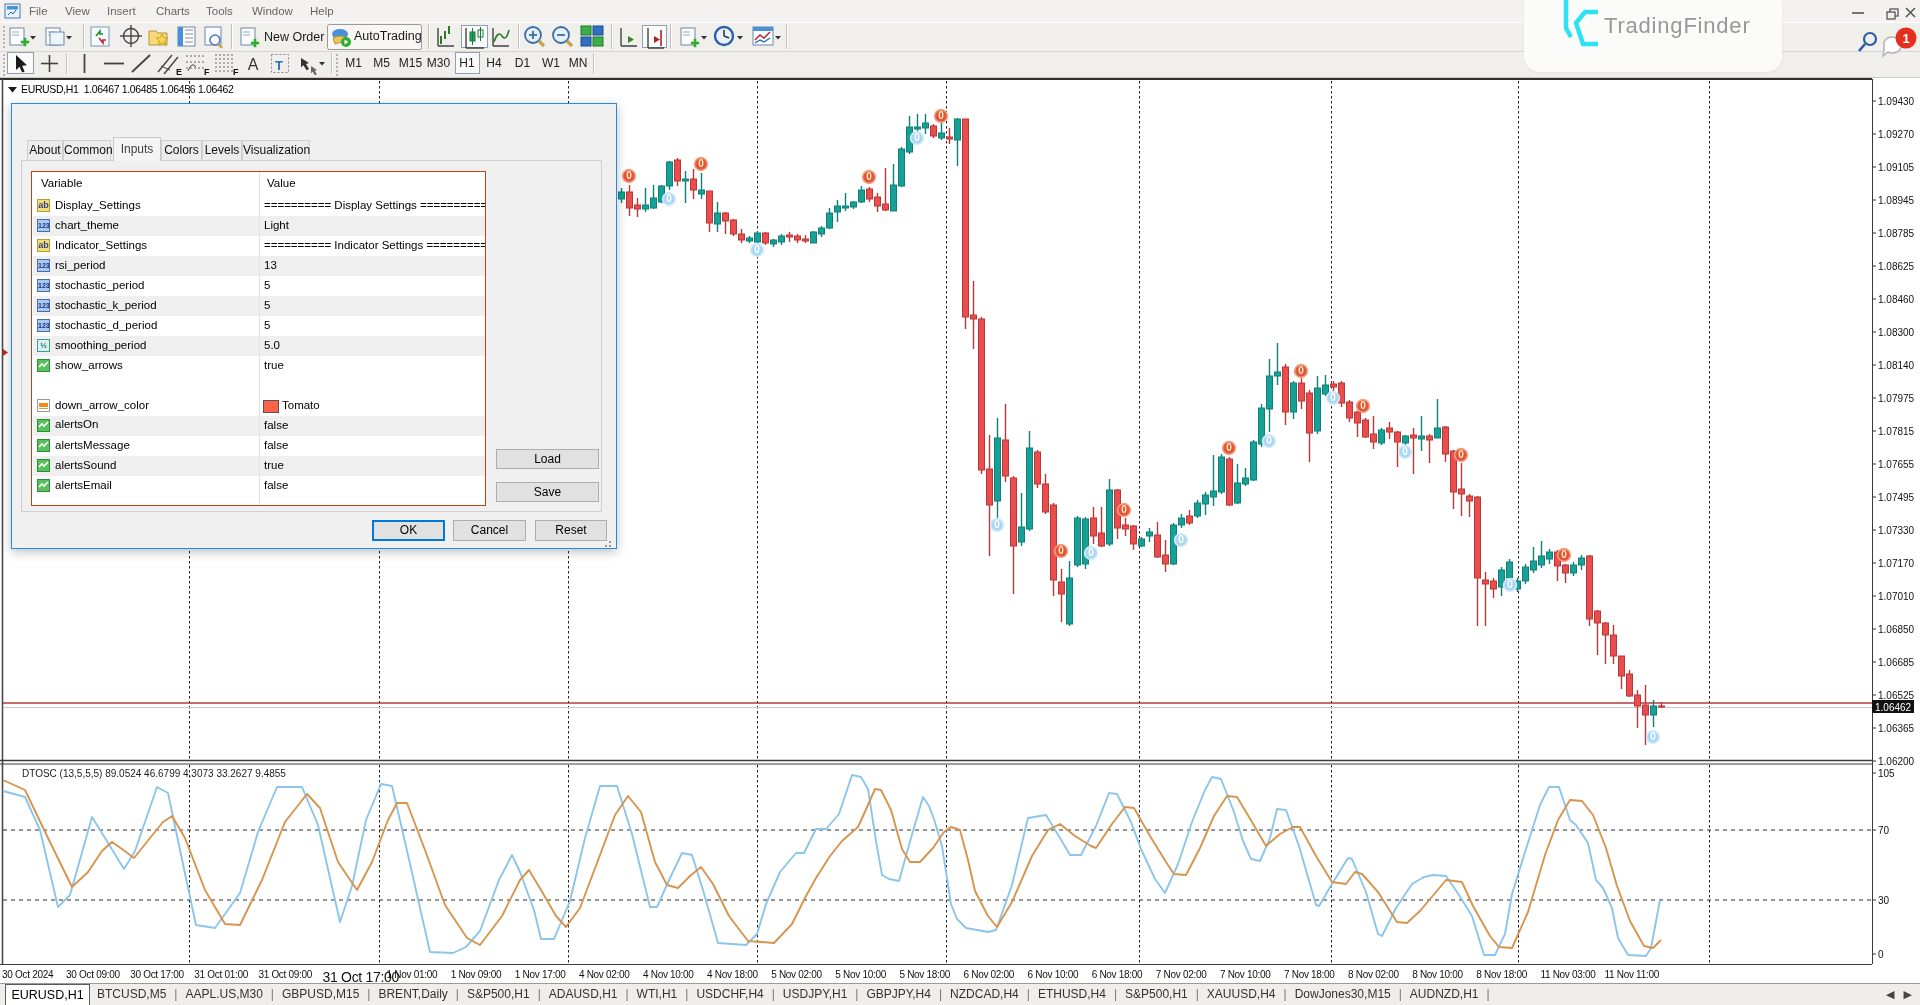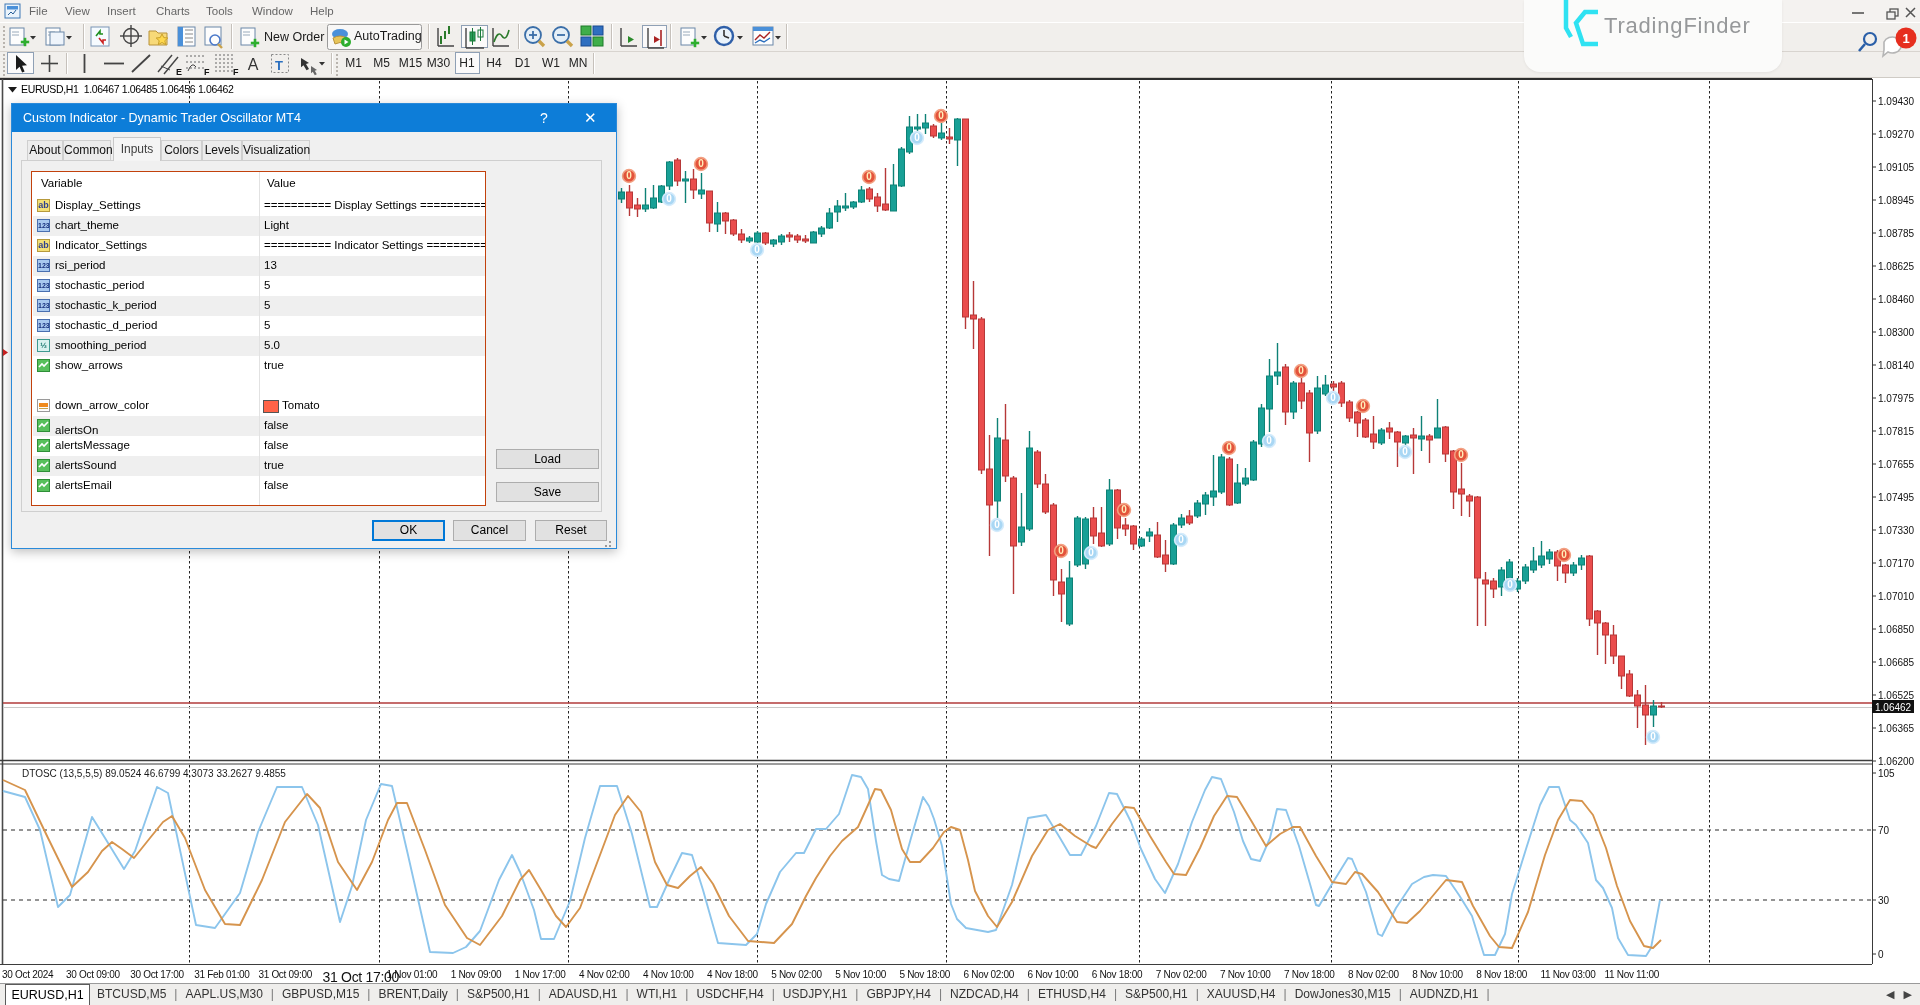--- a/index.html
+++ b/index.html
@@ -584,21 +584,21 @@
     <line x1="946.5" y1="966" x2="946.5" y2="971" stroke="#333" stroke-width="1"></line>
     <line x1="1139.5" y1="966" x2="1139.5" y2="971" stroke="#333" stroke-width="1"></line>
     <line x1="1331.5" y1="966" x2="1331.5" y2="971" stroke="#333" stroke-width="1"></line>
     <line x1="1518.5" y1="966" x2="1518.5" y2="971" stroke="#333" stroke-width="1"></line>
     <line x1="1709.5" y1="966" x2="1709.5" y2="971" stroke="#333" stroke-width="1"></line>
   </svg>
 <div style="position:absolute;left:0;top:966px;width:1920px;height:17px;background:#ffffff">
     <span style="position:absolute;left:2.0px;top:3px;font-size:10px;letter-spacing:-0.3px;color:#111;white-space:nowrap">30 Oct 2024</span>
     <span style="position:absolute;left:66.1px;top:3px;font-size:10px;letter-spacing:-0.3px;color:#111;white-space:nowrap">30 Oct 09:00</span>
     <span style="position:absolute;left:130.2px;top:3px;font-size:10px;letter-spacing:-0.3px;color:#111;white-space:nowrap">30 Oct 17:00</span>
-    <span style="position:absolute;left:194.29999999999998px;top:3px;font-size:10px;letter-spacing:-0.3px;color:#111;white-space:nowrap">31 Feb 01:00</span>
+    <span style="position:absolute;left:194.29999999999998px;top:3px;font-size:10px;letter-spacing:-0.3px;color:#111;white-space:nowrap">31 Oct 01:00</span>
     <span style="position:absolute;left:258.4px;top:3px;font-size:10px;letter-spacing:-0.3px;color:#111;white-space:nowrap">31 Oct 09:00</span>
     <span style="position:absolute;left:322.5px;top:3px;font-size:14px;letter-spacing:-0.3px;color:#111;white-space:nowrap">31 Oct 17:00</span>
     <span style="position:absolute;left:386.59999999999997px;top:3px;font-size:10px;letter-spacing:-0.3px;color:#111;white-space:nowrap">1 Nov 01:00</span>
     <span style="position:absolute;left:450.69999999999993px;top:3px;font-size:10px;letter-spacing:-0.3px;color:#111;white-space:nowrap">1 Nov 09:00</span>
     <span style="position:absolute;left:514.8px;top:3px;font-size:10px;letter-spacing:-0.3px;color:#111;white-space:nowrap">1 Nov 17:00</span>
     <span style="position:absolute;left:578.9px;top:3px;font-size:10px;letter-spacing:-0.3px;color:#111;white-space:nowrap">4 Nov 02:00</span>
     <span style="position:absolute;left:643.0px;top:3px;font-size:10px;letter-spacing:-0.3px;color:#111;white-space:nowrap">4 Nov 10:00</span>
     <span style="position:absolute;left:707.0999999999999px;top:3px;font-size:10px;letter-spacing:-0.3px;color:#111;white-space:nowrap">4 Nov 18:00</span>
     <span style="position:absolute;left:771.1999999999999px;top:3px;font-size:10px;letter-spacing:-0.3px;color:#111;white-space:nowrap">5 Nov 02:00</span>
     <span style="position:absolute;left:835.3px;top:3px;font-size:10px;letter-spacing:-0.3px;color:#111;white-space:nowrap">5 Nov 10:00</span>
@@ -616,25 +616,20 @@
     <span style="position:absolute;left:1604.4999999999998px;top:3px;font-size:10px;letter-spacing:-0.3px;color:#111;white-space:nowrap">11 Nov 11:00</span>
   </div>
 <div style="position:absolute;left:0;top:983px;width:1920px;height:22px;background:#efeeec;border-top:1px solid #9a9a9a;box-sizing:border-box">
     <div style="position:absolute;left:5px;top:0px;width:85px;height:21px;background:#ffffff;border:1px solid #5a5a5a;border-bottom:none;box-sizing:border-box;text-align:center;font-size:12.5px;color:#000;line-height:20px;z-index:2">EURUSD,H1</div>
     <div style="position:absolute;left:89px;top:3px;font-size:12px;color:#333;white-space:nowrap"><span style="padding:0 8px;white-space:nowrap">BTCUSD,M5</span><span style="color:#777">|</span><span style="padding:0 8px;white-space:nowrap">AAPL.US,M30</span><span style="color:#777">|</span><span style="padding:0 8px;white-space:nowrap">GBPUSD,M15</span><span style="color:#777">|</span><span style="padding:0 8px;white-space:nowrap">BRENT,Daily</span><span style="color:#777">|</span><span style="padding:0 8px;white-space:nowrap">S&amp;P500,H1</span><span style="color:#777">|</span><span style="padding:0 8px;white-space:nowrap">ADAUSD,H1</span><span style="color:#777">|</span><span style="padding:0 8px;white-space:nowrap">WTI,H1</span><span style="color:#777">|</span><span style="padding:0 8px;white-space:nowrap">USDCHF,H4</span><span style="color:#777">|</span><span style="padding:0 8px;white-space:nowrap">USDJPY,H1</span><span style="color:#777">|</span><span style="padding:0 8px;white-space:nowrap">GBPJPY,H4</span><span style="color:#777">|</span><span style="padding:0 8px;white-space:nowrap">NZDCAD,H4</span><span style="color:#777">|</span><span style="padding:0 8px;white-space:nowrap">ETHUSD,H4</span><span style="color:#777">|</span><span style="padding:0 8px;white-space:nowrap">S&amp;P500,H1</span><span style="color:#777">|</span><span style="padding:0 8px;white-space:nowrap">XAUUSD,H4</span><span style="color:#777">|</span><span style="padding:0 8px;white-space:nowrap">DowJones30,M15</span><span style="color:#777">|</span><span style="padding:0 8px;white-space:nowrap">AUDNZD,H1</span><span style="color:#777">|</span></div>
     <div style="position:absolute;right:8px;top:4px;font-size:11px;color:#444">◀&nbsp;&nbsp;&nbsp;▶</div>
   </div>
 
 <div class="abs" style="left:11px;top:103px;width:606px;height:446px;background:#f0f0f0;
  border:1px solid #2a8ada;box-sizing:border-box;box-shadow:0 3px 10px rgba(0,0,0,.25);z-index:10">
-  <div class="abs" style="left:0;top:0;width:604px;height:28px;background:#0d7dd8;color:#fff;font-size:12.5px">
-    <span class="abs" style="left:11px;top:7px">Custom Indicator - Dynamic Trader Oscillator MT4</span>
-    <span class="abs" style="left:528px;top:6px;font-size:14px">?</span>
-    <span class="abs" style="left:572px;top:5px;font-size:15px">✕</span>
-  </div>
   <div class="abs" style="left:15px;top:36px;width:36px;height:21px;background:#ececec;border:1px solid #cfcfcf;box-sizing:border-box;text-align:center;font-size:12px;color:#111;line-height:19px;z-index:2">About</div>
     <div class="abs" style="left:51px;top:36px;width:48px;height:21px;background:#ececec;border:1px solid #cfcfcf;box-sizing:border-box;text-align:center;font-size:12px;color:#111;line-height:19px;z-index:2">Common</div>
     <div class="abs" style="left:101px;top:33px;width:48px;height:24px;background:#f4f4f4;border:1px solid #c8c8c8;border-bottom:none;box-sizing:border-box;text-align:center;font-size:12px;color:#404040;line-height:22px;z-index:3">Inputs</div>
     <div class="abs" style="left:149px;top:36px;width:41px;height:21px;background:#ececec;border:1px solid #cfcfcf;box-sizing:border-box;text-align:center;font-size:12px;color:#111;line-height:19px;z-index:2">Colors</div>
     <div class="abs" style="left:190px;top:36px;width:40px;height:21px;background:#ececec;border:1px solid #cfcfcf;box-sizing:border-box;text-align:center;font-size:12px;color:#111;line-height:19px;z-index:2">Levels</div>
     <div class="abs" style="left:230px;top:36px;width:68px;height:21px;background:#ececec;border:1px solid #cfcfcf;box-sizing:border-box;text-align:center;font-size:12px;color:#111;line-height:19px;z-index:2">Visualization</div>
   <div class="abs" style="left:9px;top:56px;width:581px;height:352px;border:1px solid #cfcfcf;box-sizing:border-box;background:#f0f0f0;z-index:1"></div>
   <div class="abs" style="left:19px;top:67px;width:455px;height:335px;background:#fff;border:1px solid #c2410c;box-sizing:border-box;z-index:2;overflow:hidden">
     <div class="abs" style="left:227px;top:0;width:1px;height:333px;background:#e2e2e2"></div>
     <span class="abs" style="left:9px;top:5px;font-size:11.5px;color:#000">Variable</span>
@@ -712,21 +707,21 @@
         <span class="abs" style="left:22px;top:3px;white-space:nowrap">down_arrow_color</span>
         <div class="abs" style="left:226px;top:0;width:226px;height:20px;border-left:1px solid #e2e2e2">
           <span class="abs" style="left:3px;top:4px;width:14px;height:11px;background:#FF6347;border:1px solid #555"></span>
           <span class="abs" style="left:22px;top:3px;white-space:nowrap">Tomato</span>
         </div>
       </div>
       <div class="abs" style="left:1px;top:243.5px;width:452px;height:20px;background:#efefef;font-size:11.5px;color:#000">
         <span class="abs" style="left:4px;top:3px;width:13px;height:13px;background:#58c05c;border:1px solid #2e8f37;box-sizing:border-box"><svg width="11" height="11" viewBox="0 0 11 11">
             <polyline points="1,7 4,4 6,6 10,2" fill="none" stroke="#fff" stroke-width="1.6"></polyline>
           </svg></span>
-        <span class="abs" style="left:22px;top:8px;white-space:nowrap">alertsOn</span>
+        <span class="abs" style="left:22px;top:2px;white-space:nowrap">alertsOn</span>
         <div class="abs" style="left:226px;top:0;width:226px;height:20px;border-left:1px solid #e2e2e2">
           <span class="abs" style="left:4px;top:3px;white-space:nowrap">false</span>
         </div>
       </div>
       <div class="abs" style="left:1px;top:263.5px;width:452px;height:20px;background:#ffffff;font-size:11.5px;color:#000">
         <span class="abs" style="left:4px;top:3px;width:13px;height:13px;background:#58c05c;border:1px solid #2e8f37;box-sizing:border-box"><svg width="11" height="11" viewBox="0 0 11 11">
             <polyline points="1,7 4,4 6,6 10,2" fill="none" stroke="#fff" stroke-width="1.6"></polyline>
           </svg></span>
         <span class="abs" style="left:22px;top:3px;white-space:nowrap">alertsMessage</span>
         <div class="abs" style="left:226px;top:0;width:226px;height:20px;border-left:1px solid #e2e2e2">

